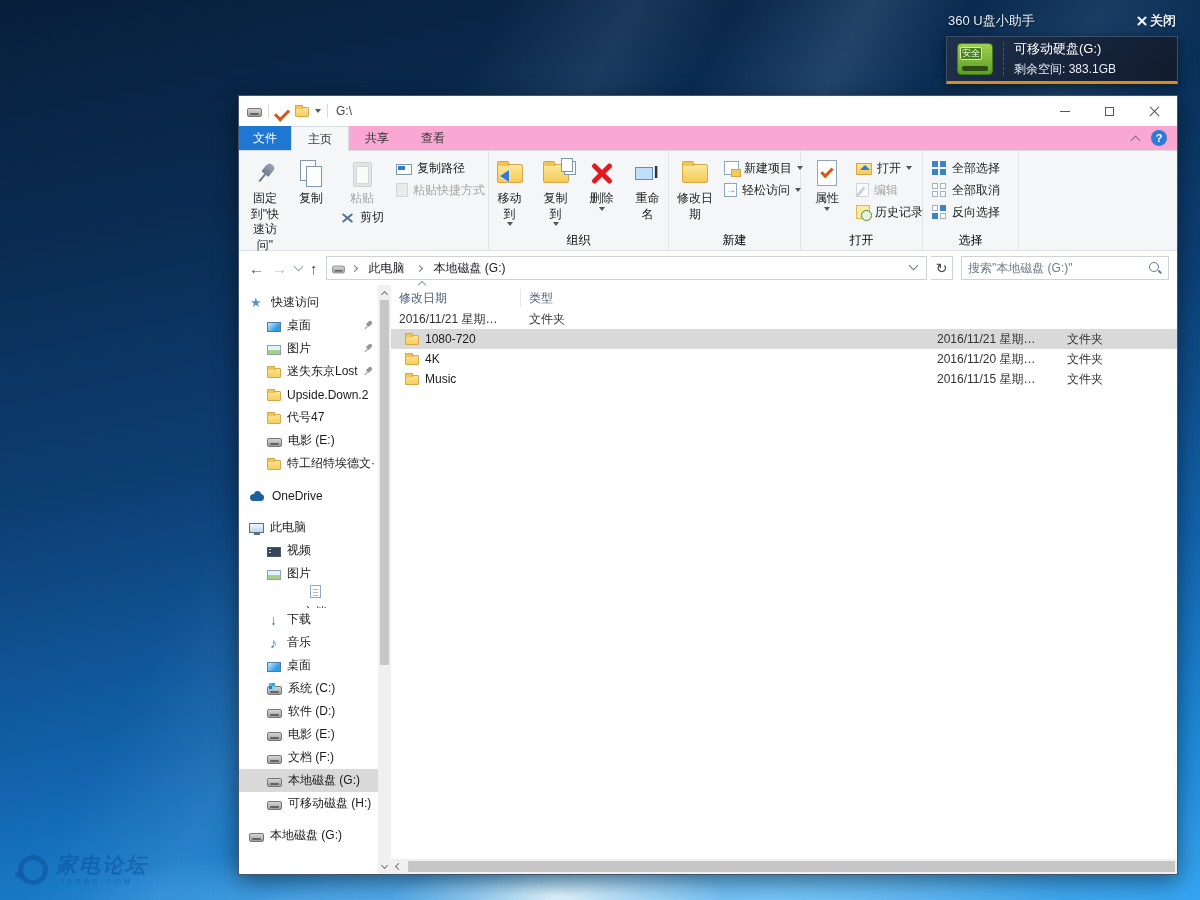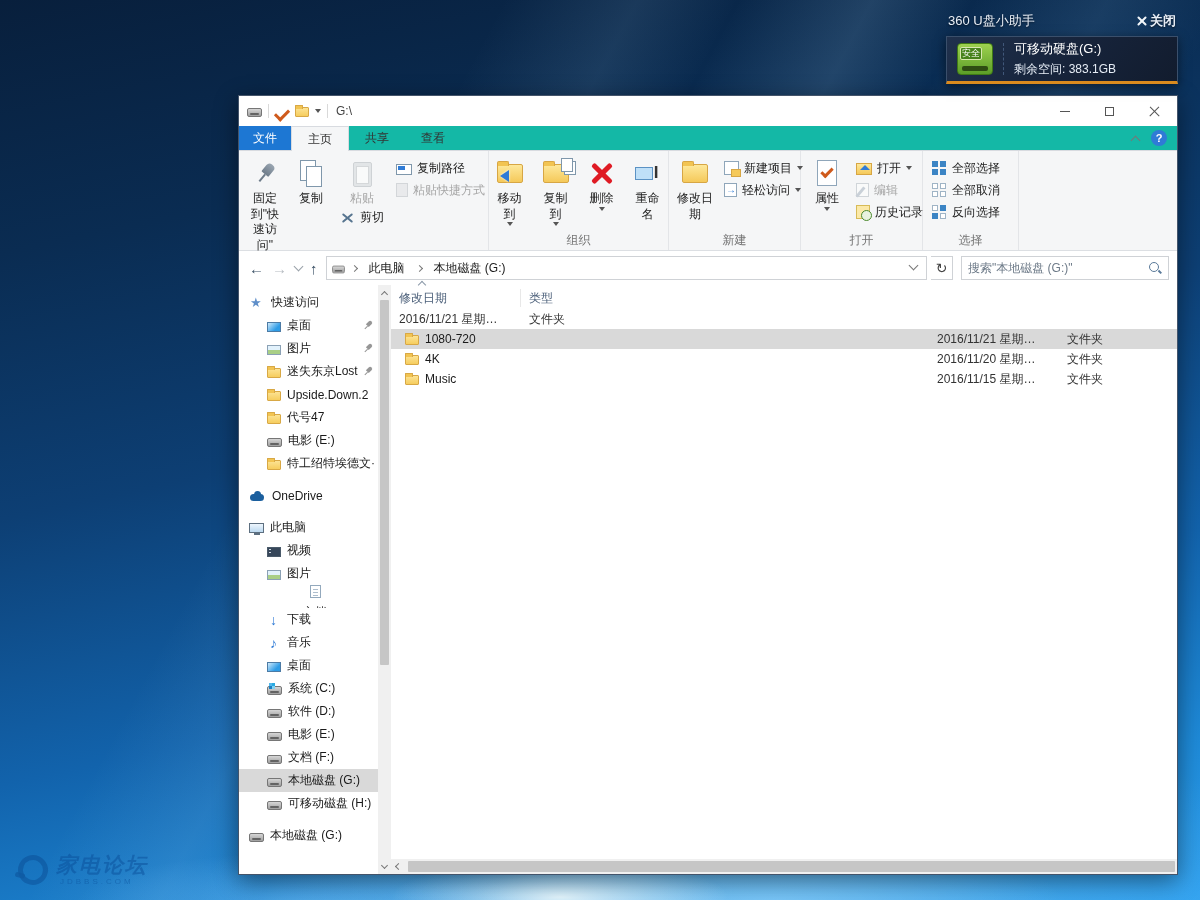--- a/index.html
+++ b/index.html
@@ -91,36 +91,36 @@
   .ic-music { width:14px; height:14px; }
   .ic-music::before { content:"♪"; color:#2f7bd6; font-weight:bold; font-size:14px; line-height:14px; position:absolute; left:3px; }
   .ic-download { width:14px; height:14px; }
   .ic-download::before { content:"↓"; color:#2f7bd6; font-weight:bold; font-size:14px; line-height:14px; position:absolute; left:3px; }
   .ic-pin { width:12px; height:12px; transform:rotate(45deg); opacity:.8; }
   .ic-pin::before { content:""; position:absolute; left:4px; top:1px; width:4px; height:6px; background:#7c7c7c; border-radius:2px 2px 0 0; }
   .ic-pin::after { content:""; position:absolute; left:5.5px; top:7px; width:1px; height:4px; background:#7c7c7c; }
   .ic-check16 { width:14px; height:9px; border-left:3px solid #cf5a1c; border-bottom:3px solid #cf5a1c; transform:rotate(-45deg); }
 
   
-  .tabs { height:25px; display:flex; align-items:stretch; background:#14b8a6; border-bottom:1px solid #d8dbe0; flex:none; }
+  .tabs { height:25px; display:flex; align-items:stretch; background:#f9a8d4; border-bottom:1px solid #d8dbe0; flex:none; }
   .tab-file { width:52px; background:#1d77d3; color:#fff; display:flex; align-items:center; justify-content:center; cursor:pointer; }
   .tab { padding:0 16px; display:flex; align-items:center; color:#333; cursor:pointer; }
   .tab.active { background:#f5f6f7; border:1px solid #d8dbe0; border-bottom:none; margin-bottom:-1px; }
   .tabs-right { margin-left:auto; display:flex; align-items:center; gap:12px; padding-right:10px; }
   .chev { width:7px; height:7px; border-right:1.6px solid #777; border-bottom:1.6px solid #777; display:inline-block; }
   .chev-up { transform:rotate(-135deg); margin-top:4px; }
   .chev-down { transform:rotate(45deg); margin-bottom:3px; }
   .chev-left { transform:rotate(135deg); }
   .help-btn { width:16px; height:16px; border-radius:50%; background:#2f7bd6; color:#fff; font-weight:bold; font-size:11px; display:flex; align-items:center; justify-content:center; cursor:pointer; }
 
   
   .ribbon { height:100px; background:#f5f6f7; border-bottom:1px solid #dcdfe3; display:flex; flex:none; }
   .rgroup { display:flex; flex-direction:column; border-right:1px solid #e3e5e8; padding:2px 4px 0 4px; }
   .rgroup-body { display:flex; flex:1; align-items:flex-start; gap:2px; }
-  .rgroup-label { height:19px; text-align:center; color:#737373; font-size:12px; line-height:18px; }
+  .rgroup-label { height:19px; text-align:center; color:#000000; font-size:12px; line-height:18px; }
   .rb-big { display:flex; flex-direction:column; align-items:center; padding:4px 5px 0 5px; color:#222; cursor:pointer; min-width:44px; }
   .rb-big .bigicon { height:32px; display:flex; align-items:center; justify-content:center; }
   .rb-big .lbl { text-align:center; line-height:1.3; margin-top:2px; }
   .rb-col { display:flex; flex-direction:column; justify-content:flex-start; padding-top:4px; }
   .rb-sm { display:flex; align-items:center; gap:5px; height:22px; padding:0 5px; color:#222; cursor:pointer; white-space:nowrap; }
   .disabled { color:#a6a6a6 !important; }
   .disabled .icx { opacity:.45; filter:grayscale(60%); }
   .tri { width:0; height:0; border-left:3.5px solid transparent; border-right:3.5px solid transparent; border-top:4px solid #555; display:inline-block; }
 
   

